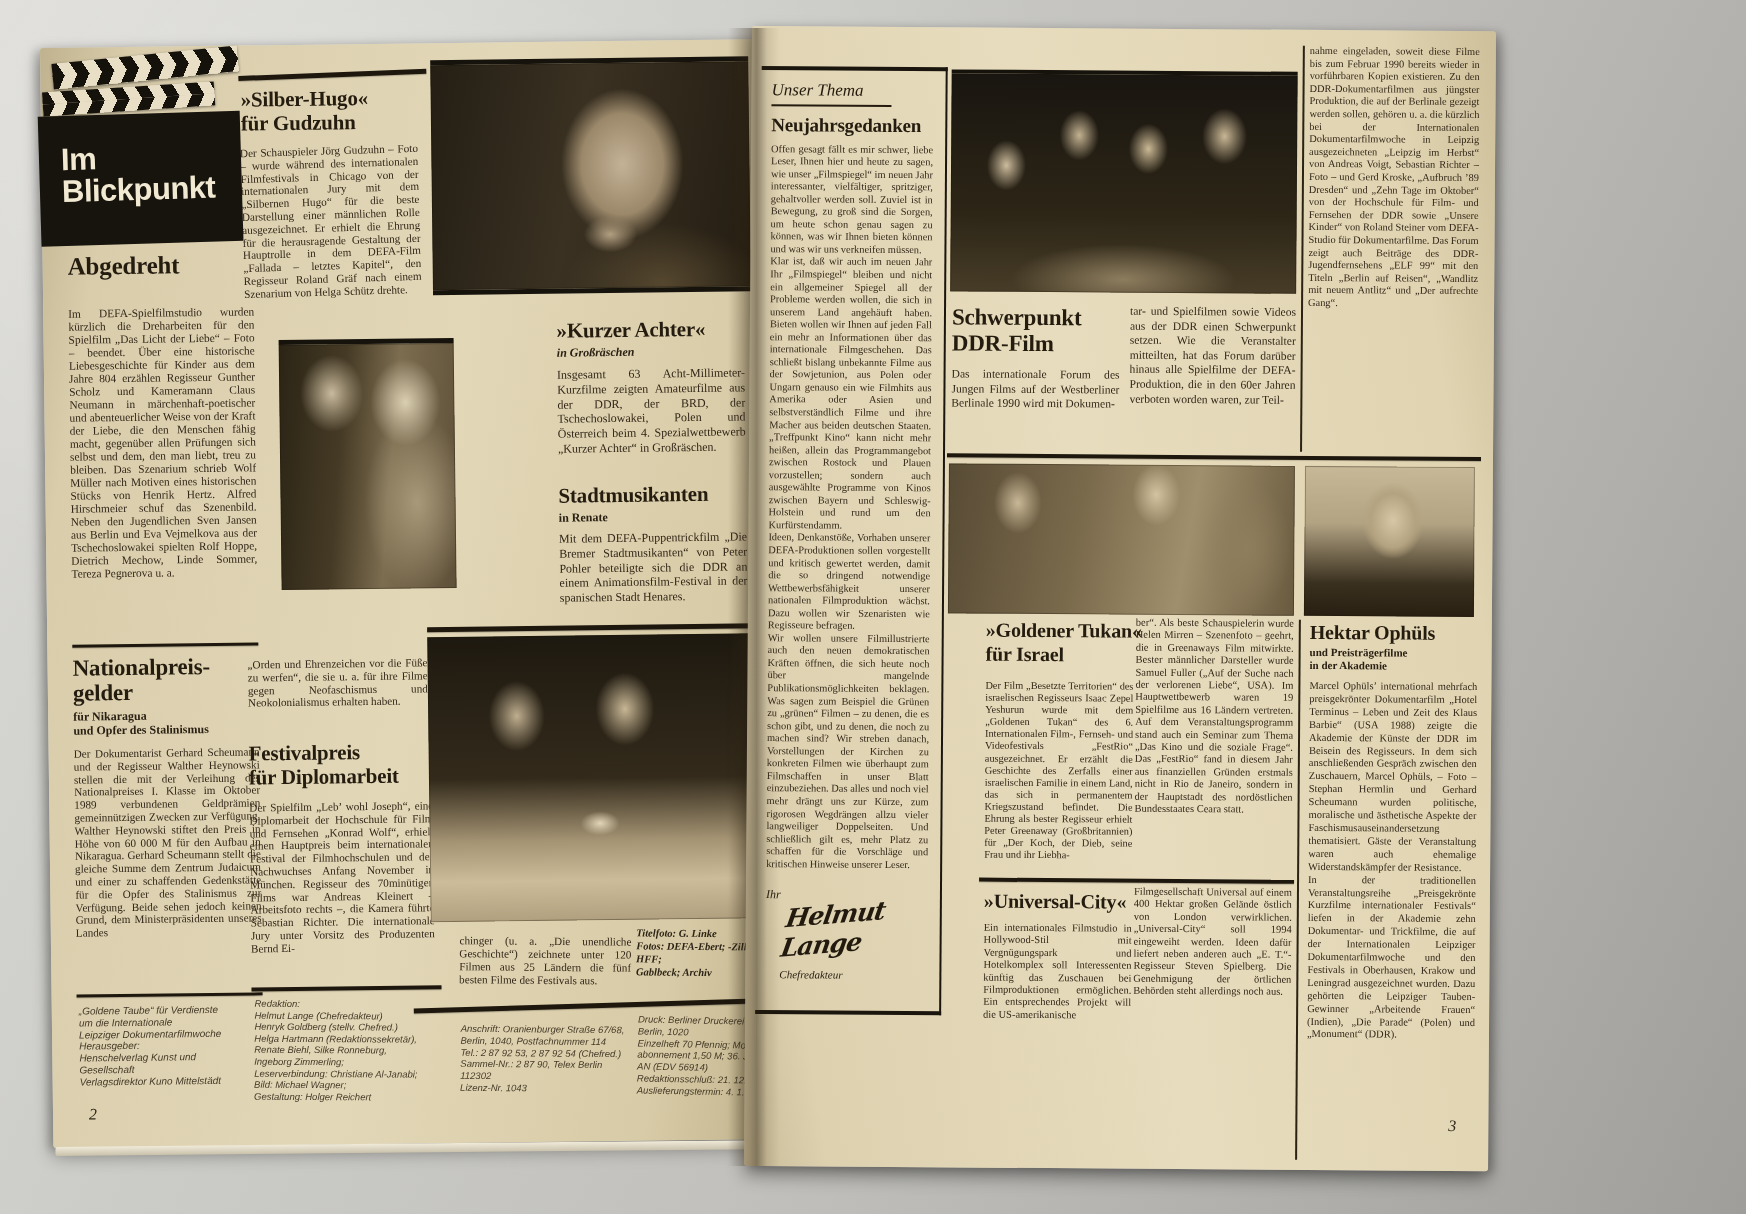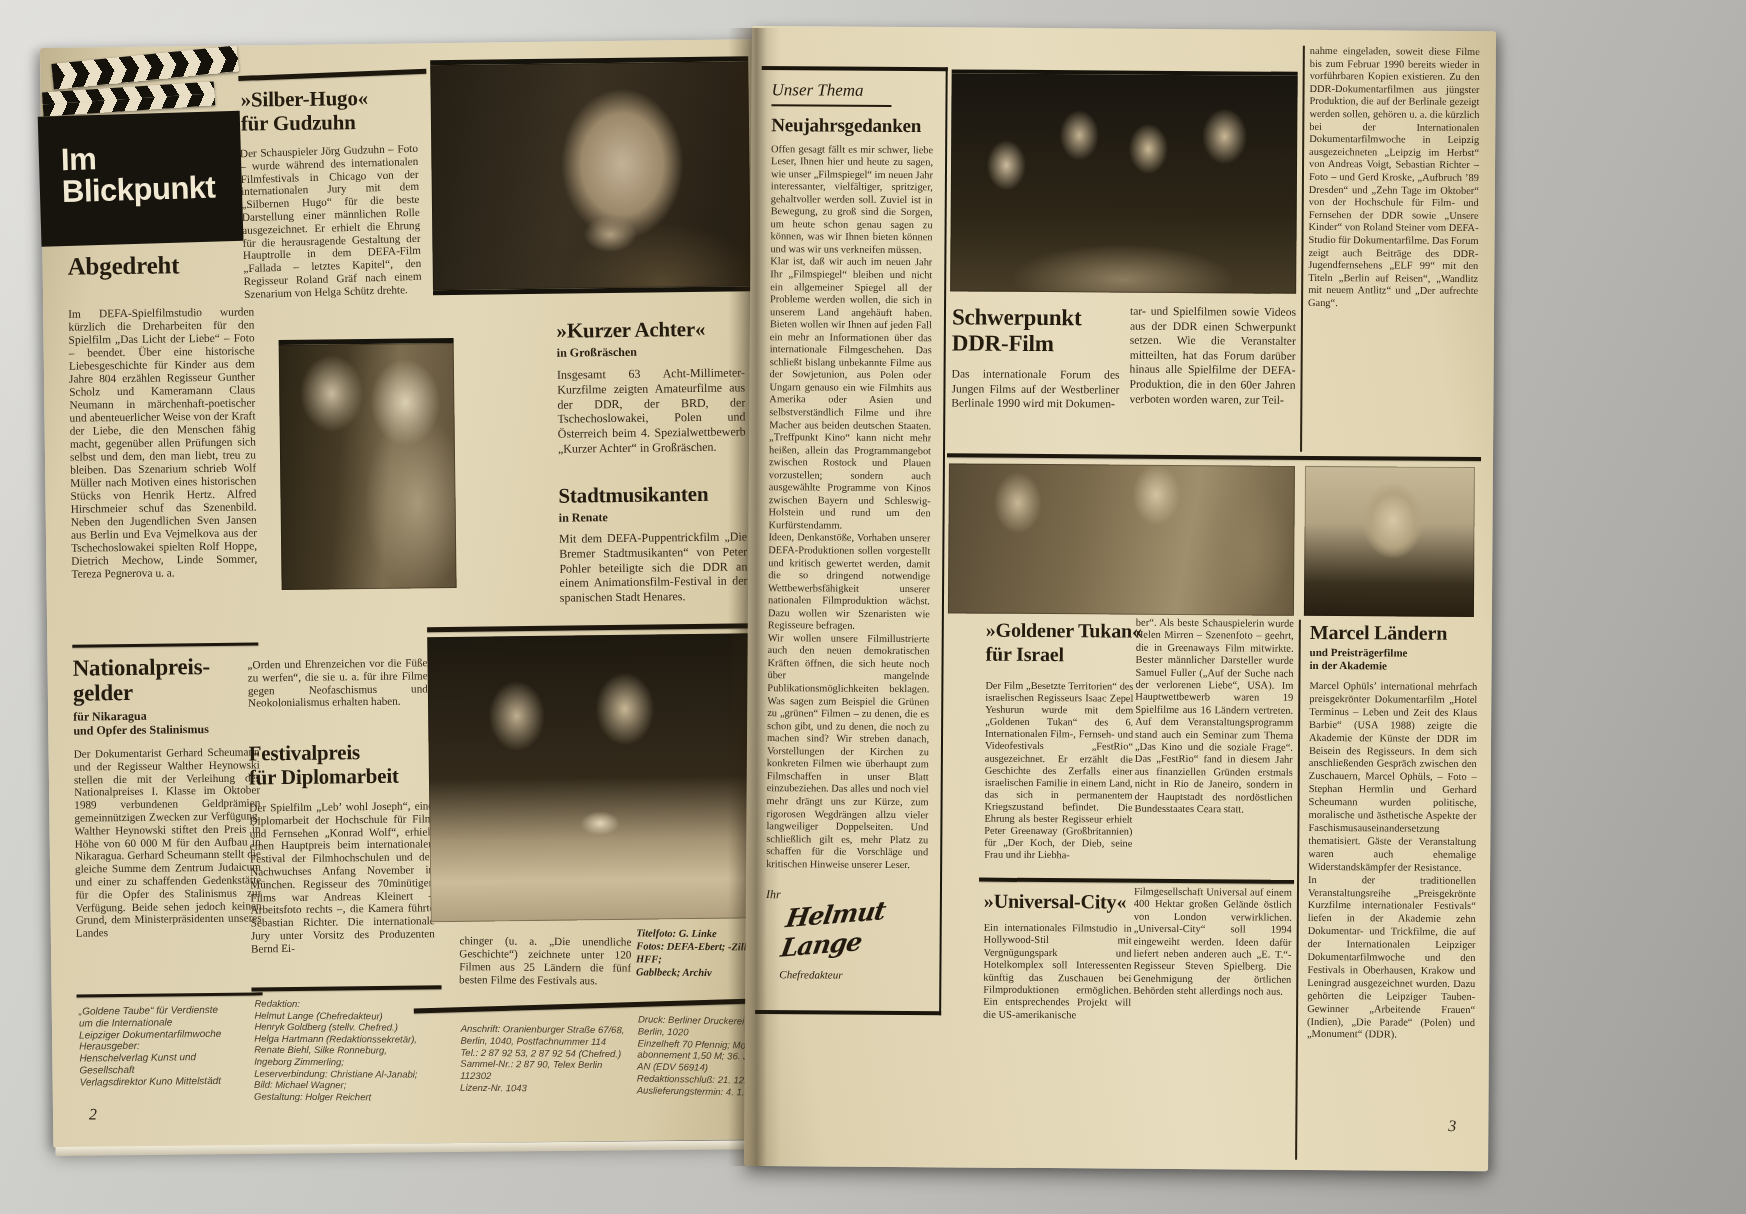--- a/index.html
+++ b/index.html
@@ -110,21 +110,21 @@
 Gestaltung: Holger Reichert</div>
 
   <div class="el photo" style="left:390px;top:17px;width:318px;height:235px;border-top:5px solid #16120c;border-bottom:5px solid #16120c;
        background:
          radial-gradient(85px 105px at 60% 45%, #c4b297 0%, #9b886a 48%, rgba(0,0,0,0) 72%),
          radial-gradient(38px 26px at 56% 76%, #b6a384 0%, rgba(0,0,0,0) 70%),
          radial-gradient(130px 80px at 72% 98%, #55472f 0%, rgba(0,0,0,0) 75%),
          linear-gradient(100deg,#241e14 0%,#3a3122 45%,#241d12 100%);"></div>
 
   <div class="el h-serif" style="left:513px;top:278px;width:195px;font-size:21px;">»Kurzer Achter«</div>
-  <div class="el sub-serif" style="left:513px;top:304px;font-size:12px;">in Großräschen</div>
+  <div class="el sub-serif" style="left:513px;top:304px;font-size:12px;font-style:italic;">in Großräschen</div>
   <div class="el body-txt just ovh" style="left:513px;top:326px;width:188px;height:110px;font-size:12px;line-height:14.8px;">Insgesamt 63 Acht-Millimeter-Kurzfilme zeigten Amateurfilme aus der DDR, der BRD, der Tschechoslowakei, Polen und Österreich beim 4. Spezialwettbewerb „Kurzer Achter“ in Großräschen.</div>
 
   <div class="el h-serif" style="left:513px;top:443px;width:195px;font-size:21px;">Stadtmusikanten</div>
   <div class="el sub-serif" style="left:513px;top:469px;font-size:12px;">in Renate</div>
   <div class="el body-txt just ovh" style="left:513px;top:490px;width:188px;height:100px;font-size:12px;line-height:14.8px;">Mit dem DEFA-Puppentrickfilm „Die Bremer Stadtmusikanten“ von Peter Pohler beteiligte sich die DDR an einem Animationsfilm-Festival in der spanischen Stadt Henares.</div>
 
   <div class="el rule" style="left:380px;top:584px;width:328px;height:5px;"></div>
   <div class="el photo" style="left:380px;top:594px;width:328px;height:285px;
        background:
          radial-gradient(40px 50px at 27% 28%, #bfae8f 0%, rgba(0,0,0,0) 70%),
@@ -201,21 +201,21 @@
   <div class="el body-txt just ovh" style="left:238px;top:652px;width:148px;height:190px;font-size:10.3px;line-height:12.1px;">Der Film „Besetzte Territorien“ des israelischen Regisseurs Isaac Zepel Yeshurun wurde mit dem „Goldenen Tukan“ des 6. Internationalen Film-, Fernseh- und Videofestivals „FestRio“ ausgezeichnet. Er erzählt die Geschichte des Zerfalls einer israelischen Familie in einem Land, das sich in permanentem Kriegszustand befindet. Die Ehrung als bester Regisseur erhielt Peter Greenaway (Großbritannien) für „Der Koch, der Dieb, seine Frau und ihr Liebha-</div>
   <div class="el body-txt just ovh" style="left:388px;top:588px;width:158px;height:258px;font-size:10.5px;line-height:12.4px;">ber“. Als beste Schauspielerin wurde Helen Mirren – Szenenfoto – geehrt, die in Greenaways Film mitwirkte. Bester männlicher Darsteller wurde Samuel Fuller („Auf der Suche nach der verlorenen Liebe“, USA). Im Hauptwettbewerb waren 19 Spielfilme aus 16 Ländern vertreten. Auf dem Veranstaltungsprogramm stand auch ein Seminar zum Thema „Das Kino und die soziale Frage“. Das „FestRio“ fand in diesem Jahr aus finanziellen Gründen erstmals nicht in Rio de Janeiro, sondern in der Hauptstadt des nordöstlichen Bundesstaates Ceara statt.</div>
 
   <div class="el rule" style="left:233px;top:850px;width:315px;height:4px;"></div>
 
   <div class="el h-serif" style="left:238px;top:863px;width:190px;font-size:20px;">»Universal-City«</div>
   <div class="el body-txt just ovh" style="left:238px;top:894px;width:148px;height:122px;font-size:10.5px;line-height:12.4px;">Ein internationales Filmstudio in Hollywood-Stil mit Vergnügungspark und Hotelkomplex soll Interessenten künftig das Zuschauen bei Filmproduktionen ermöglichen. Ein entsprechendes Projekt will die US-amerikanische</div>
   <div class="el body-txt just ovh" style="left:388px;top:857px;width:158px;height:152px;font-size:10.5px;line-height:12.4px;">Filmgesellschaft Universal auf einem 400 Hektar großen Gelände östlich von London verwirklichen. „Universal-City“ soll 1994 eingeweiht werden. Ideen dafür liefert neben anderen auch „E. T.“-Regisseur Steven Spielberg. Die Genehmigung der örtlichen Behörden steht allerdings noch aus.</div>
 
   <div class="el vrule" style="left:551px;top:590px;width:2px;height:540px;"></div>
-  <div class="el h-serif" style="left:562px;top:592px;width:172px;font-size:20px;">Marcel Ländern</div>
+  <div class="el h-serif" style="left:562px;top:592px;width:172px;font-size:20px;">Hektar Ophüls</div>
   <div class="el sub-serif pre" style="left:562px;top:616px;width:172px;font-size:11px;line-height:13px;">und Preisträgerfilme
 in der Akademie</div>
   <div class="el body-txt just pre ovh" style="left:562px;top:650px;width:168px;height:470px;font-size:10.5px;line-height:12.9px;">Marcel Ophüls’ international mehrfach preisgekrönter Dokumentarfilm „Hotel Terminus – Leben und Zeit des Klaus Barbie“ (USA 1988) zeigte die Akademie der Künste der DDR im Beisein des Regisseurs. In dem sich anschließenden Gespräch zwischen den Zuschauern, Marcel Ophüls, – Foto – Stephan Hermlin und Gerhard Scheumann wurden politische, moralische und ästhetische Aspekte der Faschismusauseinandersetzung thematisiert. Gäste der Veranstaltung waren auch ehemalige Widerstandskämpfer der Resistance.
 In der traditionellen Veranstaltungsreihe „Preisgekrönte Kurzfilme internationaler Festivals“ liefen in der Akademie zehn Dokumentar- und Trickfilme, die auf der Internationalen Leipziger Dokumentarfilmwoche und den Festivals in Oberhausen, Krakow und Leningrad ausgezeichnet wurden. Dazu gehörten die Leipziger Tauben-Gewinner „Arbeitende Frauen“ (Indien), „Die Parade“ (Polen) und „Monument“ (DDR).</div>
 
   <div class="el pagenum" style="left:704px;top:1086px;">3</div>
 </div>
 
 <div class="spine"></div>
 

